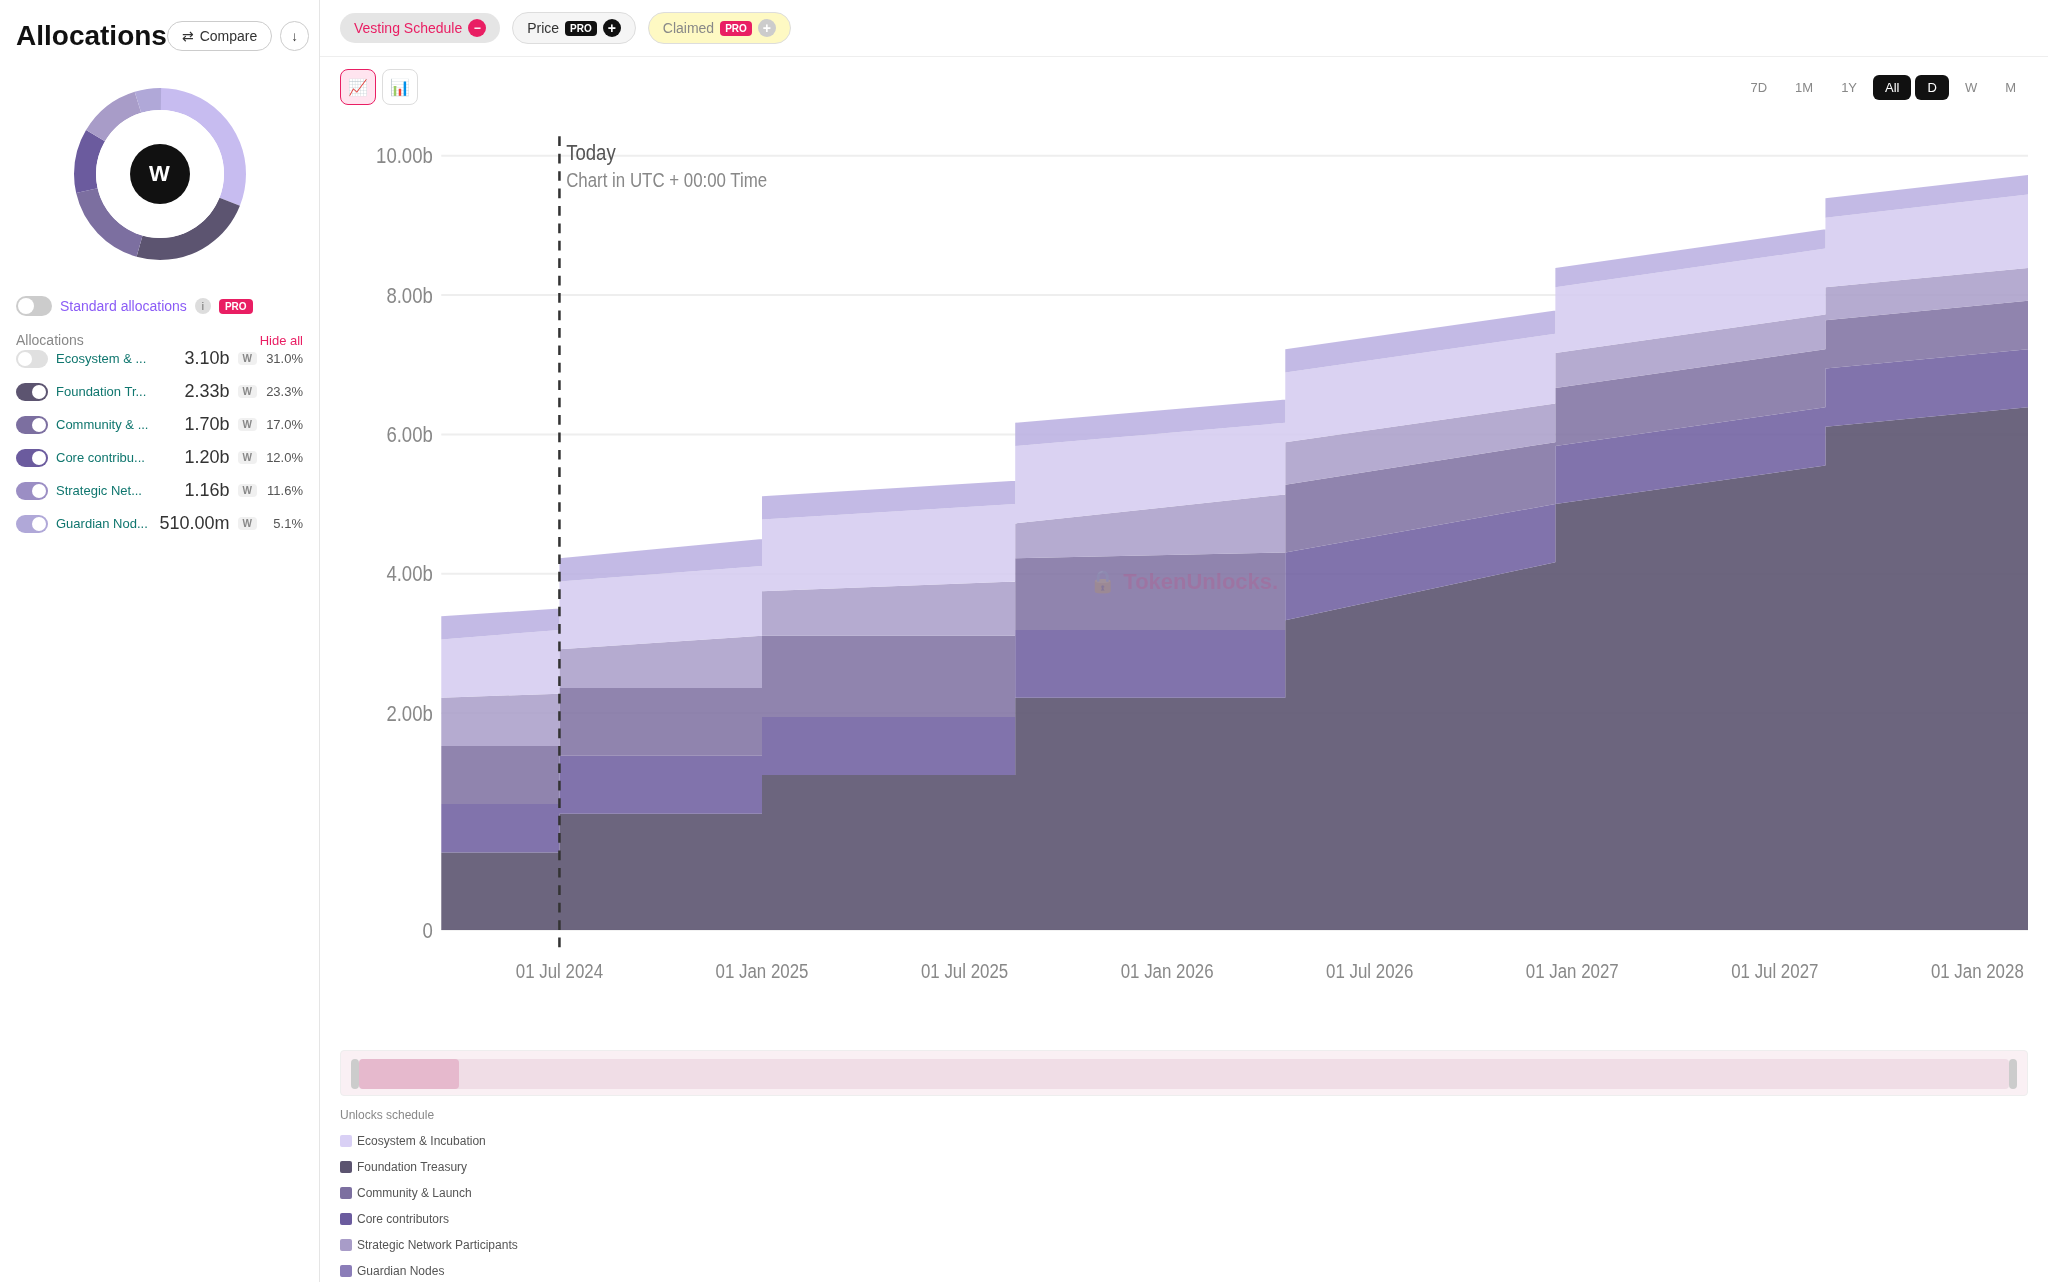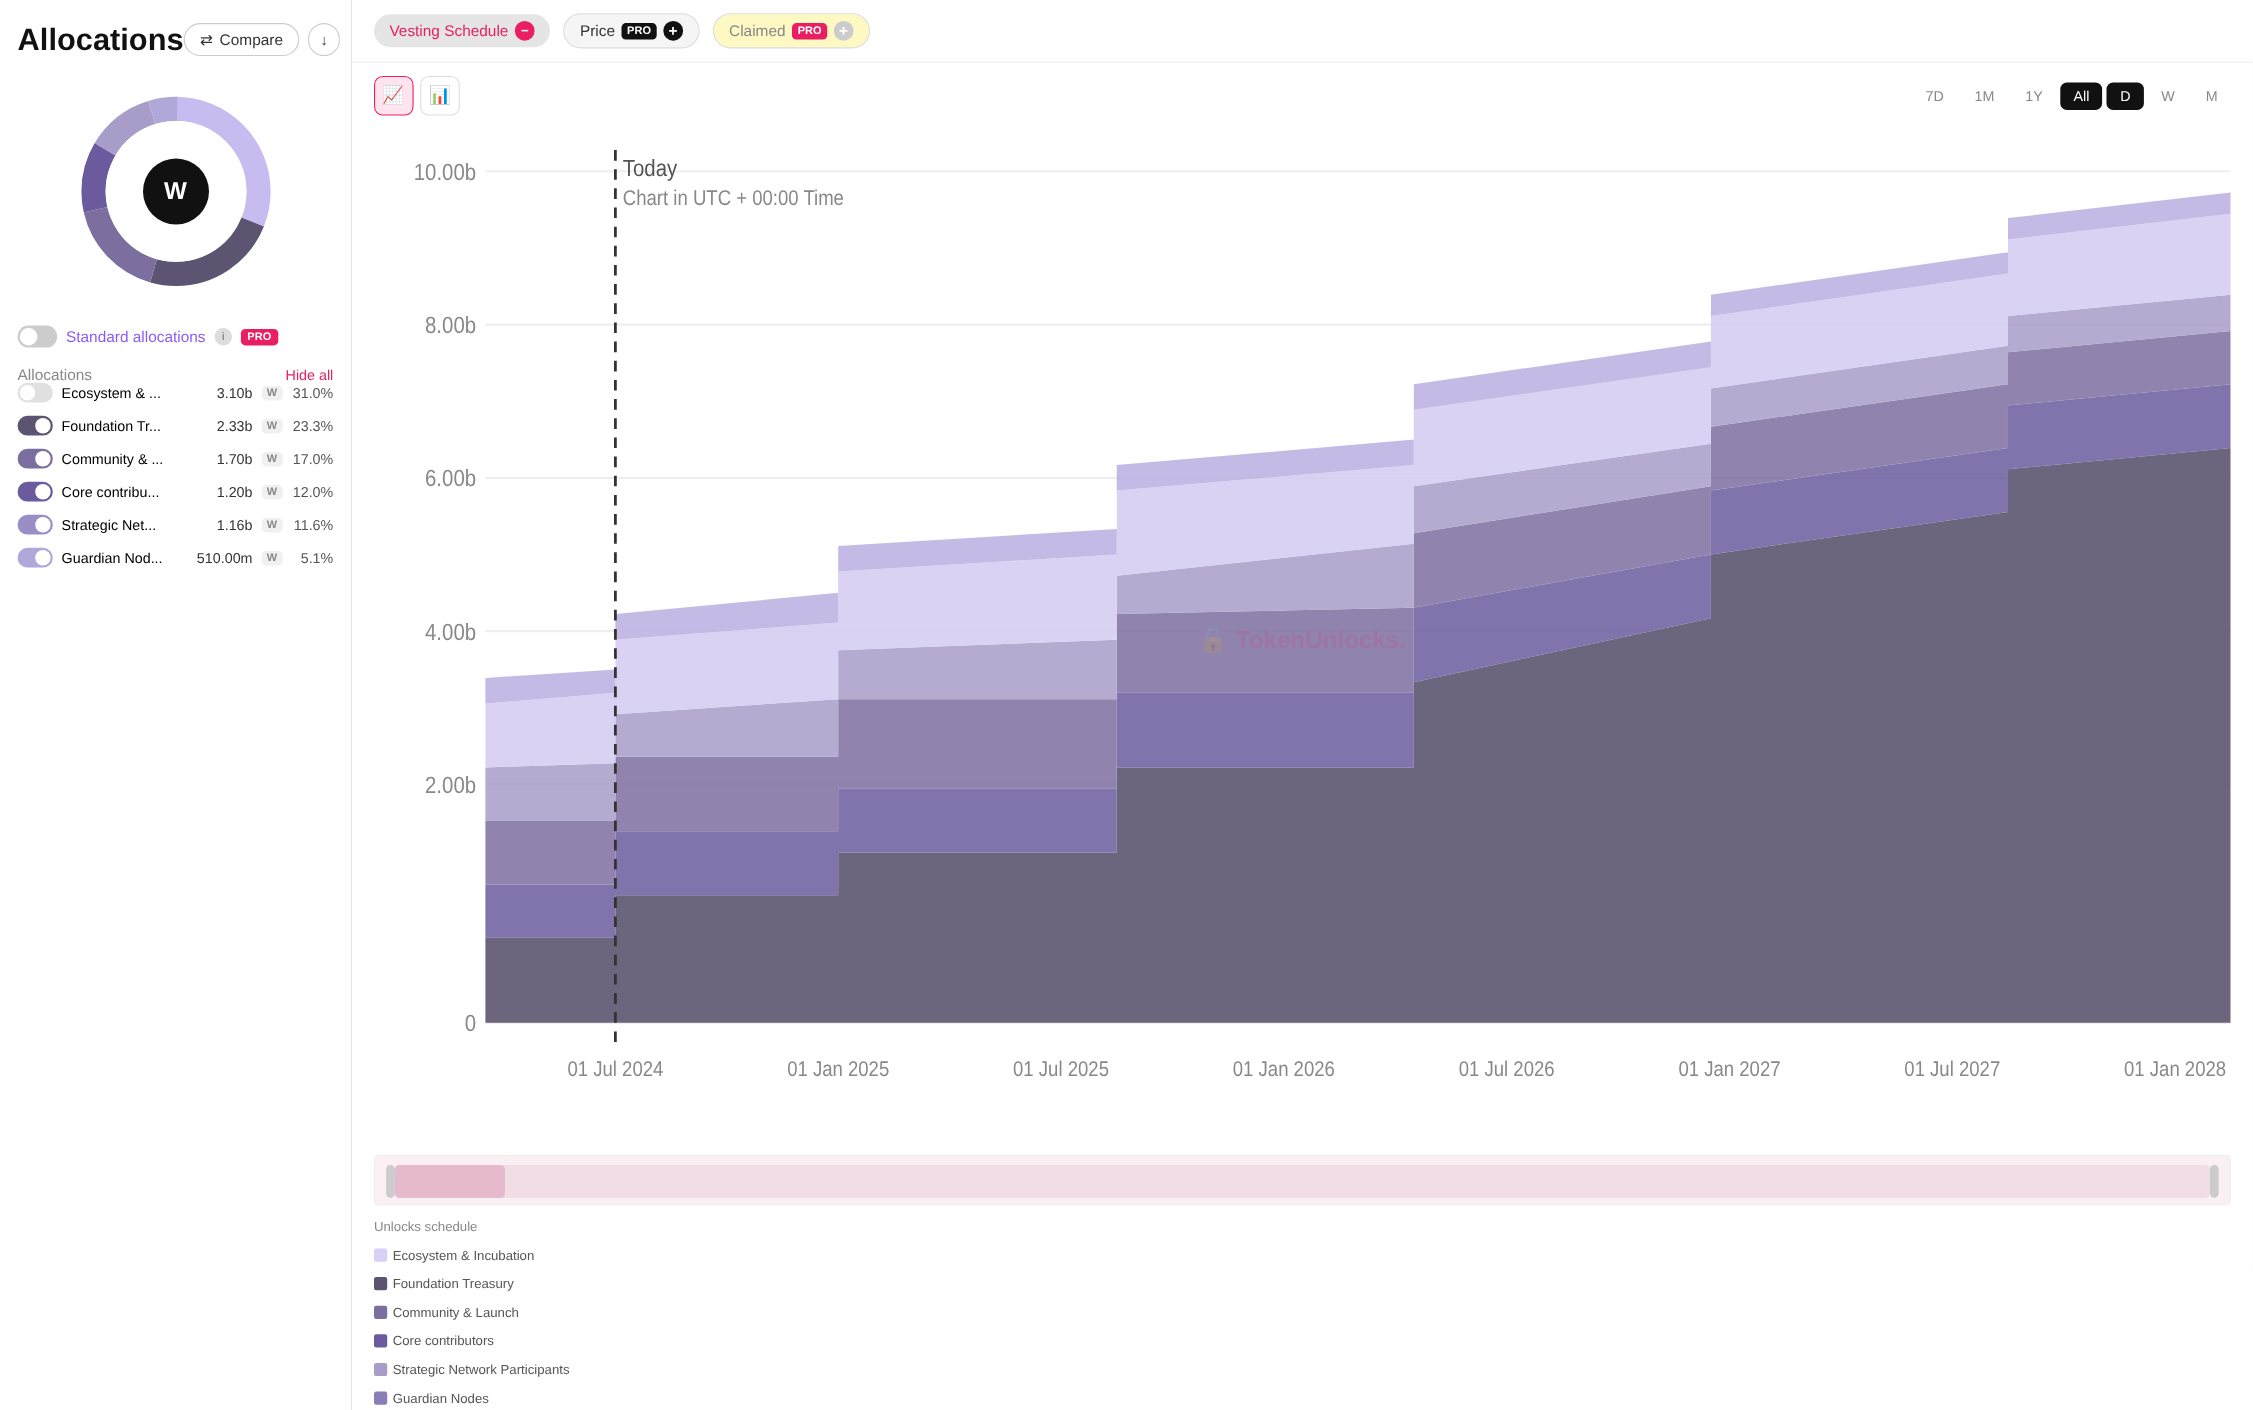--- a/index.html
+++ b/index.html
@@ -162,22 +162,22 @@
       top: 2px;
       width: 14px;
       height: 14px;
       background: #fff;
       border-radius: 50%;
     }
     .alloc-toggle.off .track { background: #e0e0e0; }
     .alloc-toggle.off .thumb { left: 2px; }
     .alloc-toggle.on .thumb { left: 16px; }
 
-    .alloc-name { flex: 1; font-size: 13px; color: #000000; }
-    .alloc-amount { font-size: 13px; color: #333; font-weight: 500; text-align: right; }
+    .alloc-name { flex: 1; font-size: 13px; color: #0f766e; }
+    .alloc-amount { font-size: 18px; color: #333; font-weight: 500; text-align: right; }
     .w-badge {
       background: #f0f0f0;
       color: #888;
       font-size: 10px;
       padding: 1px 5px;
       border-radius: 4px;
       font-weight: 600;
     }
     .alloc-pct { font-size: 13px; color: #555; min-width: 38px; text-align: right; }
 

